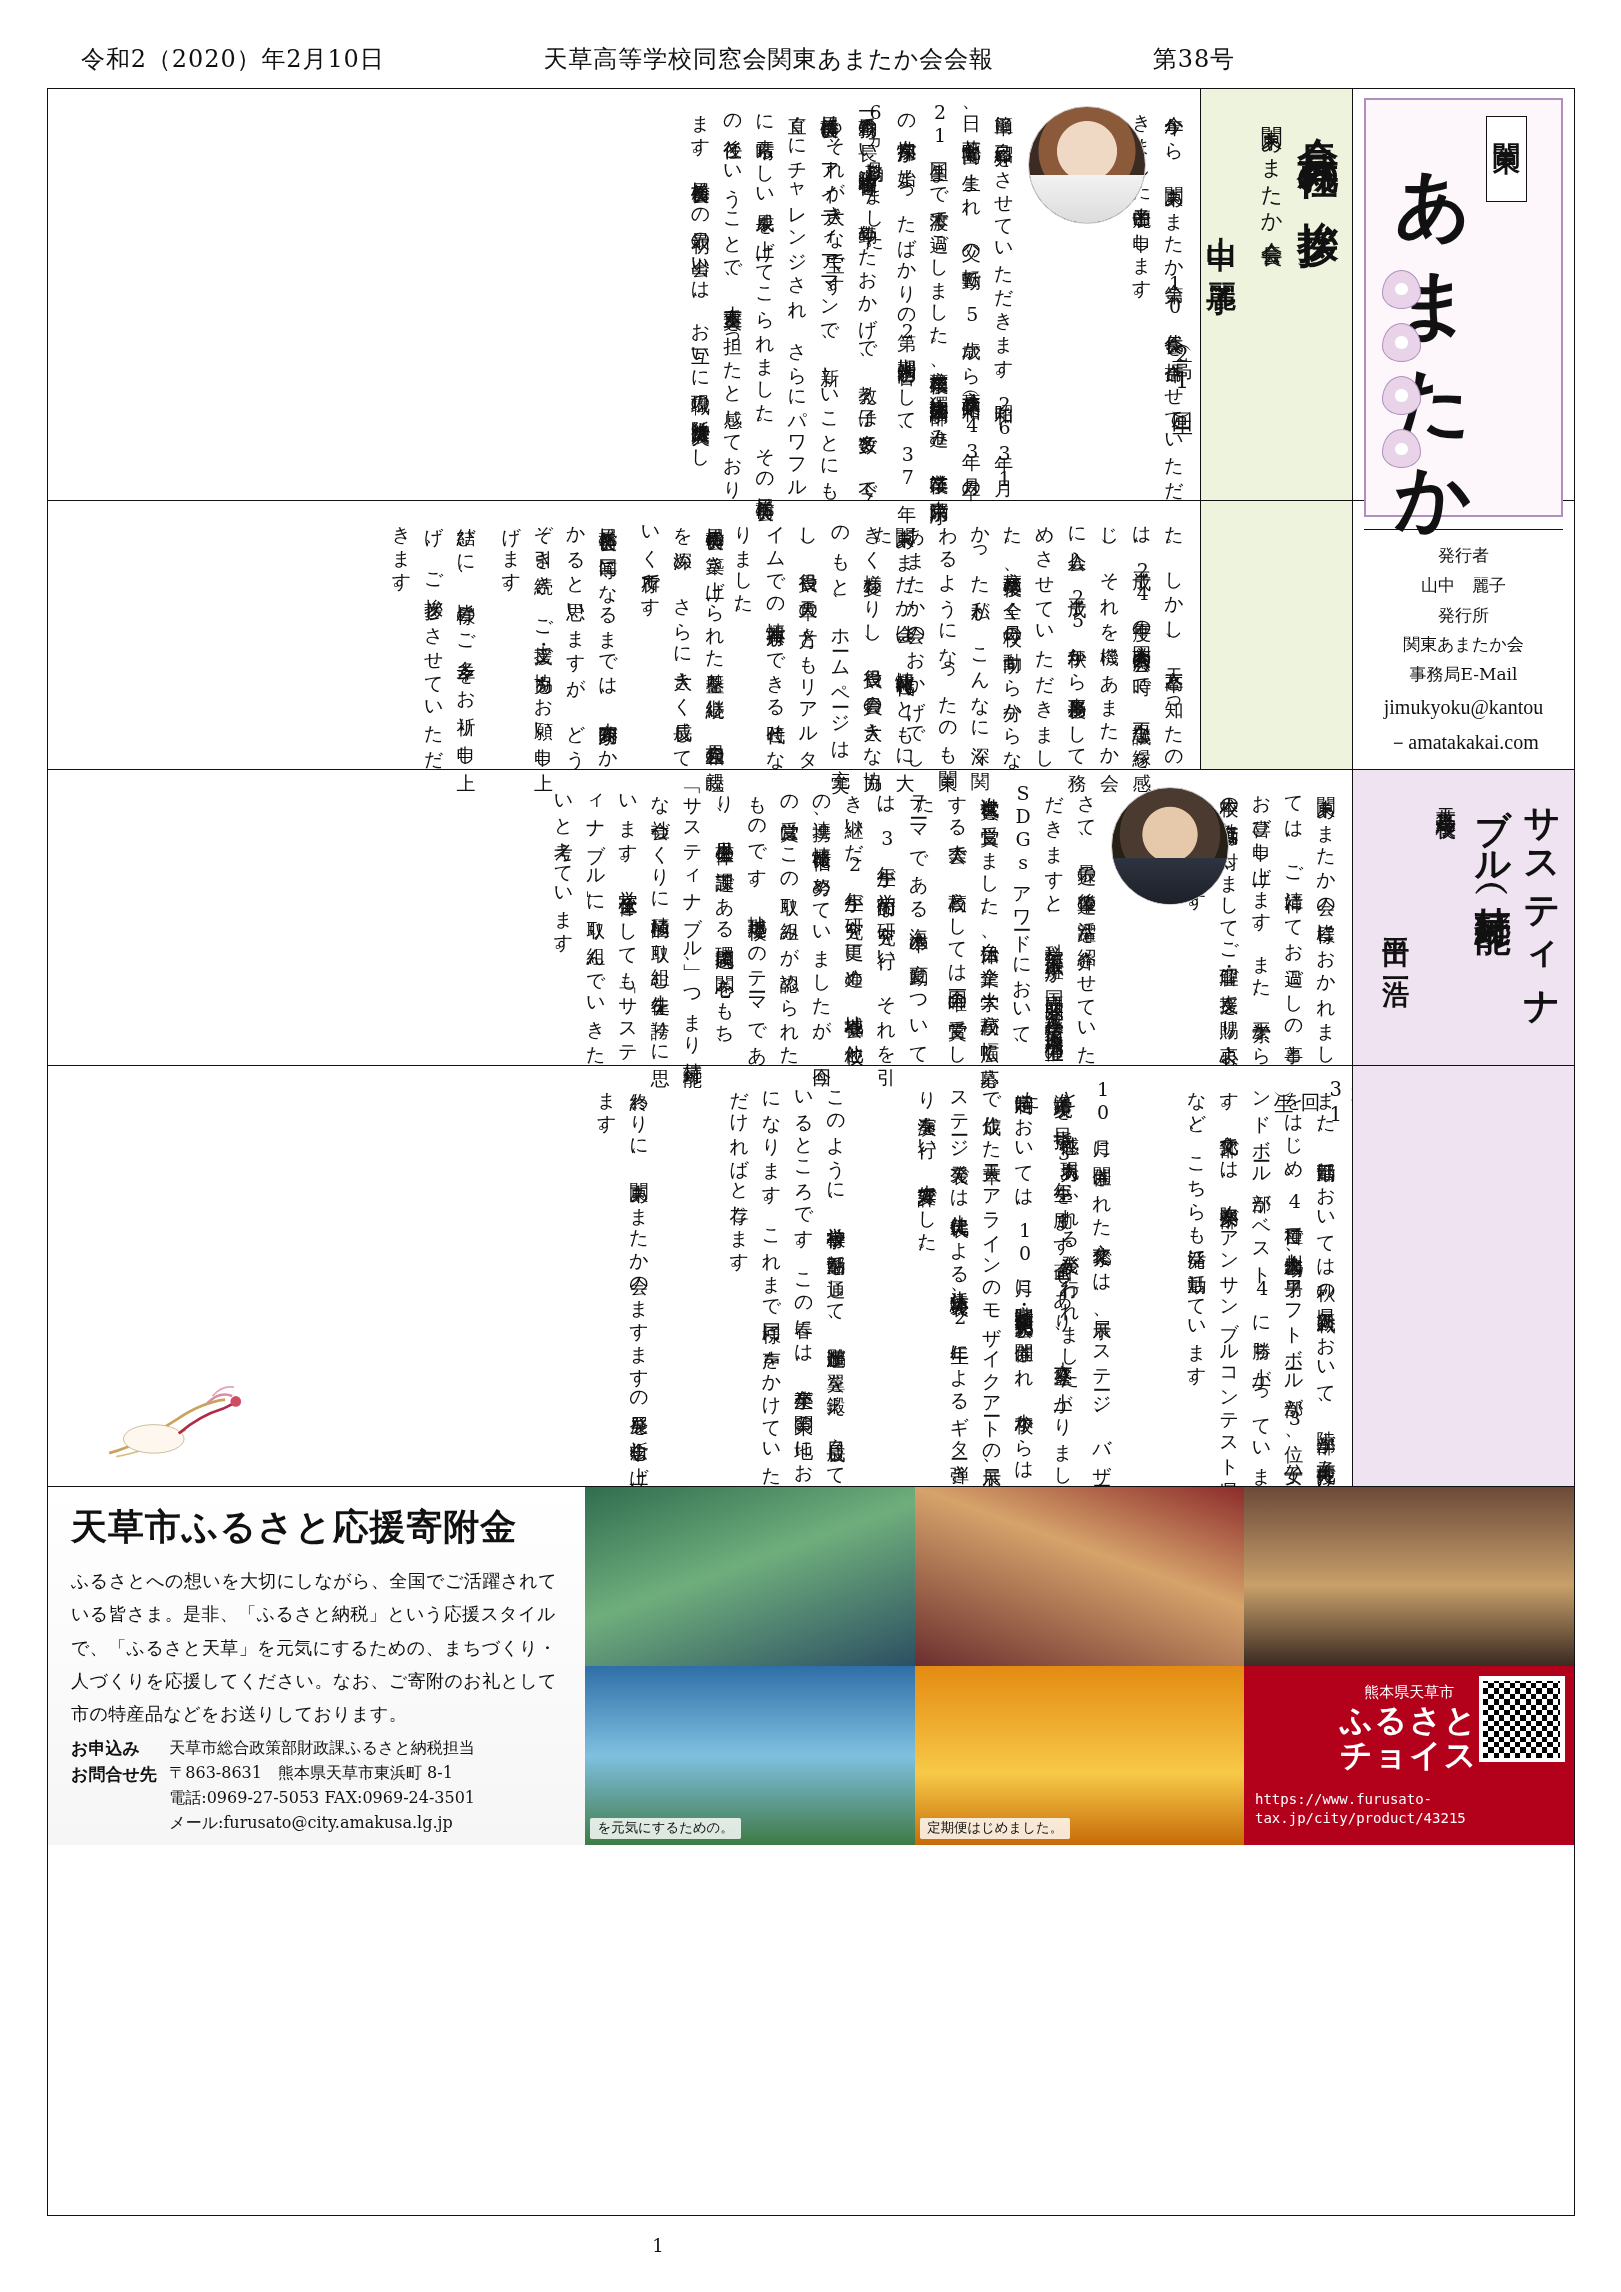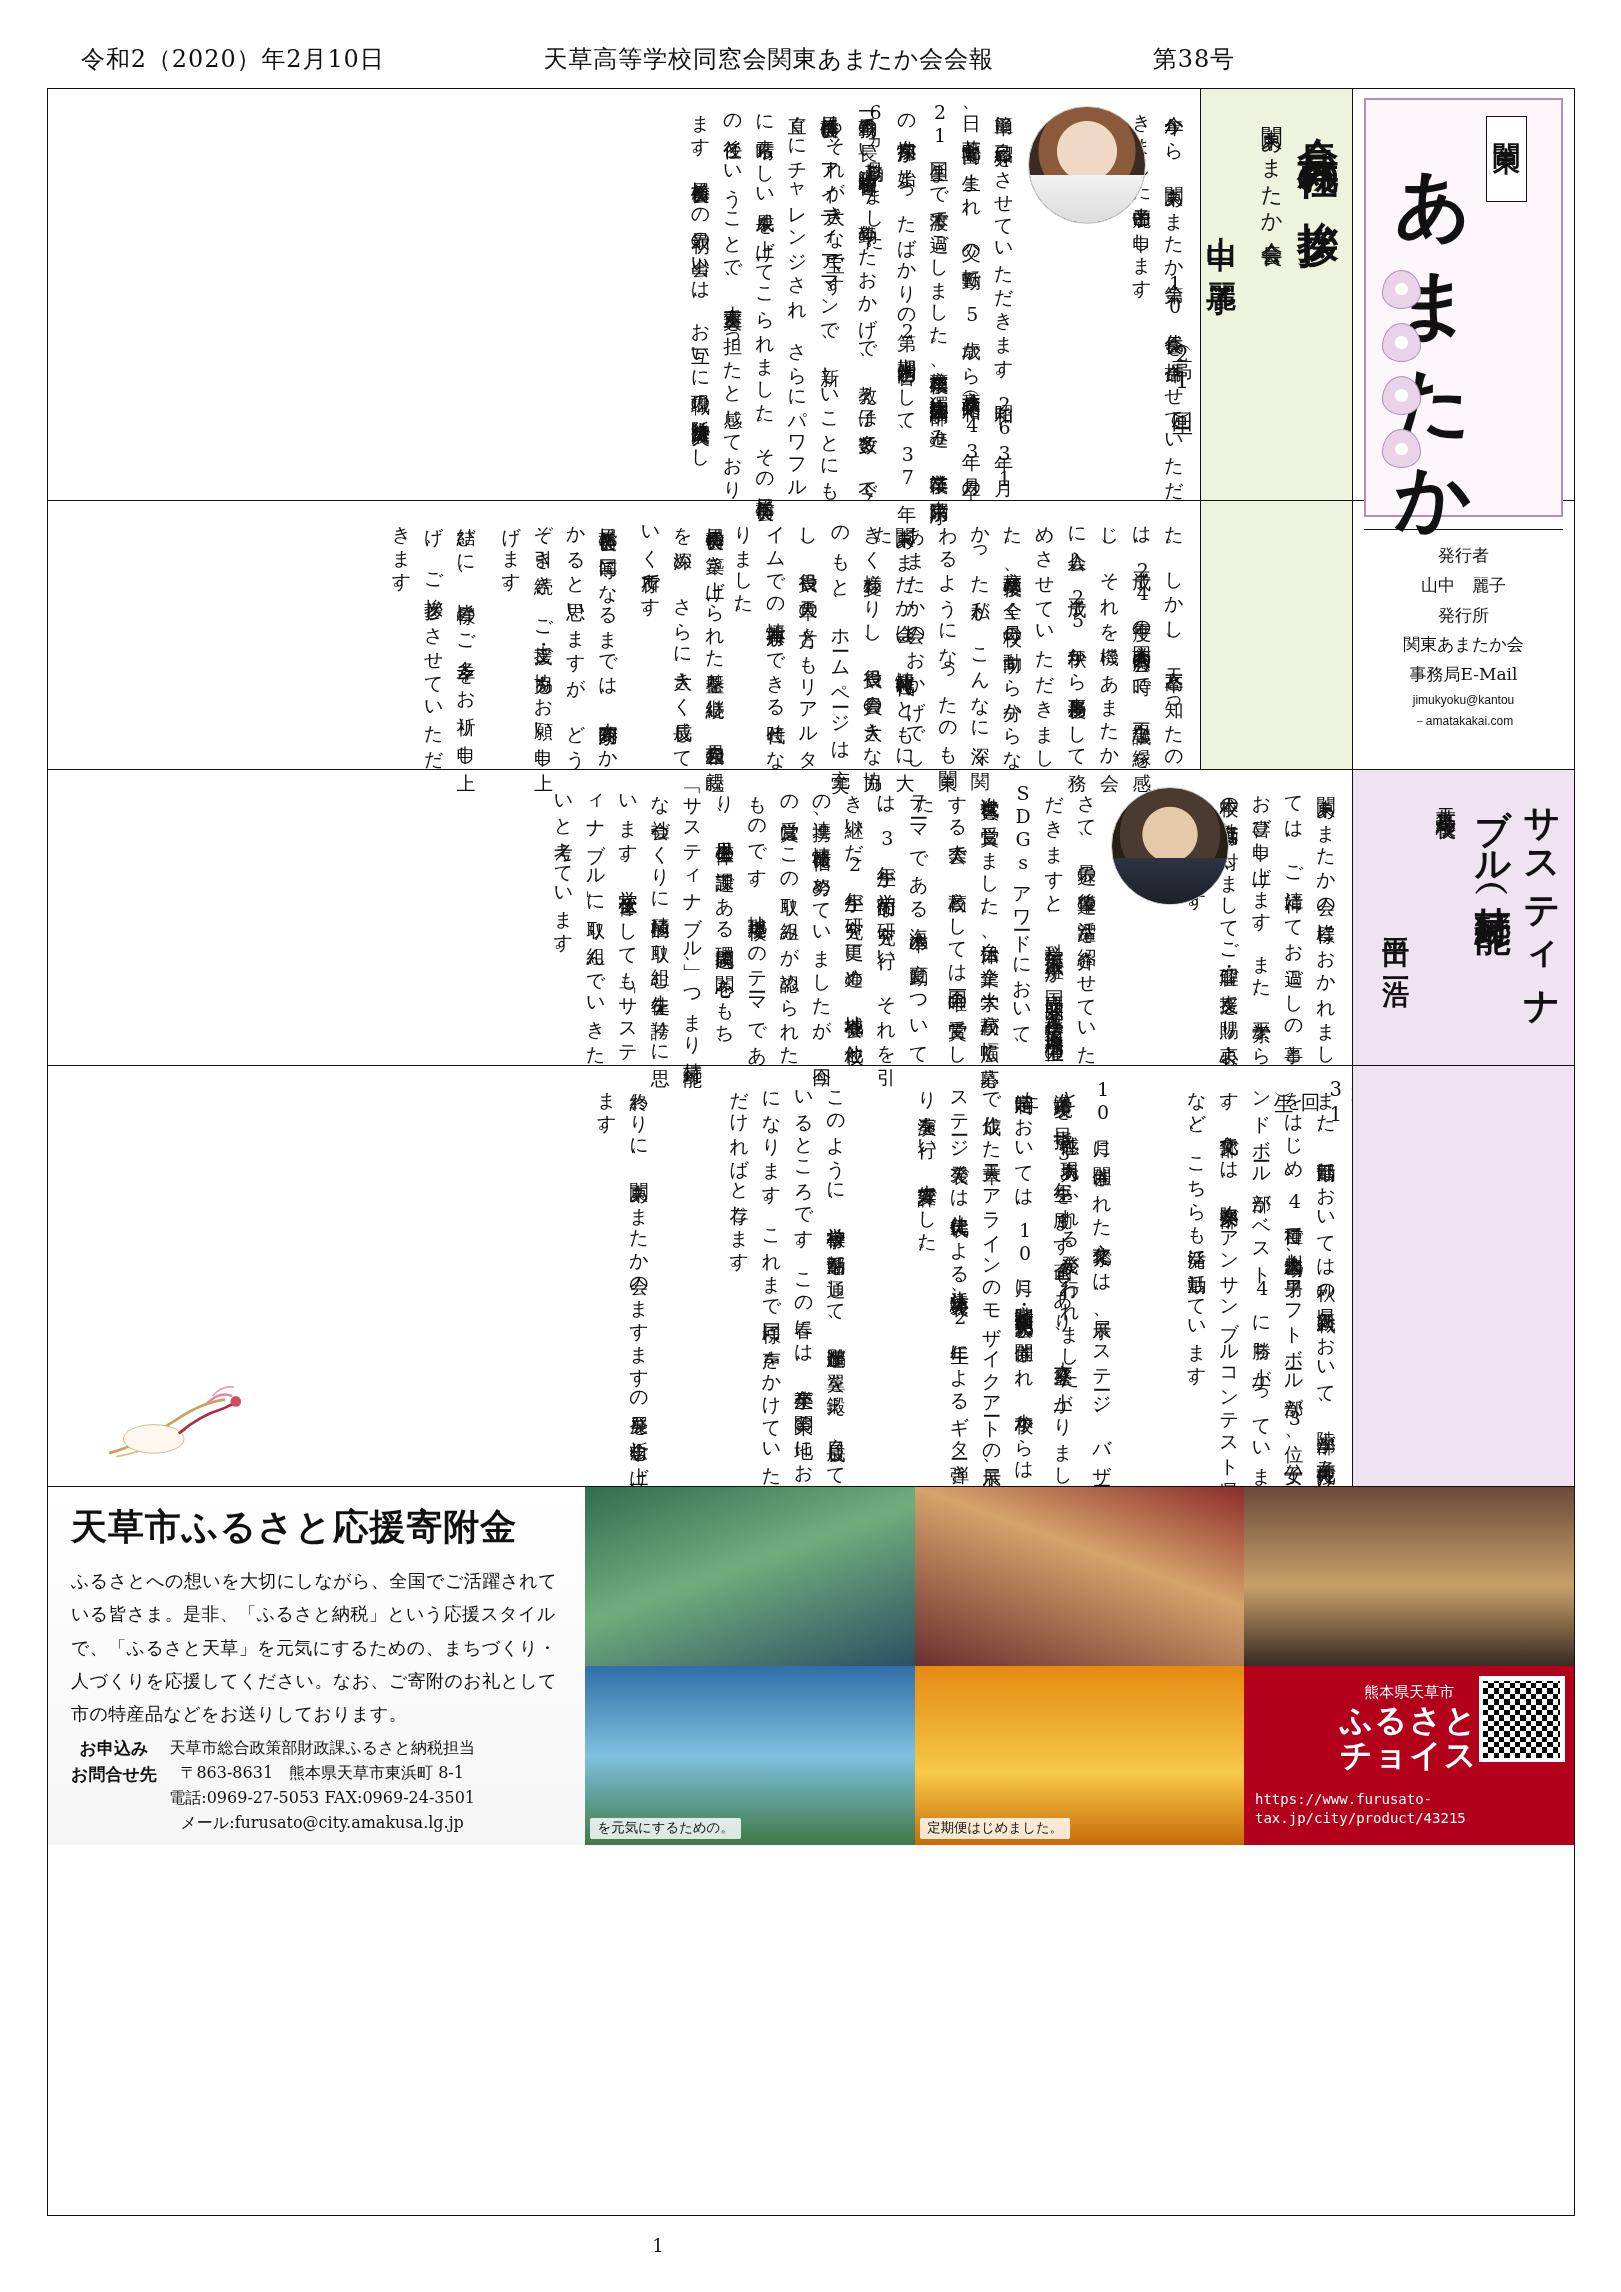--- a/index.html
+++ b/index.html
@@ -102,21 +102,21 @@
 
   .publisher {
     margin-top: 12.5px;
     font-size: 17px;
     text-align: center;
     line-height: 1.75;
     border-top: 0.9px solid #111;
     padding-top: 10.7px;
     width: 199px;
   }
-  .publisher .mono { font-family: Liberation Sans, sans-serif; font-size: 12px; }
+  .publisher .mono { font-family: Liberation Serif, serif; font-size: 20px; }
 
   .greet-title {
     width: 152px;
     background: #eef3de;
     border-left: 1.8px solid #111;
     display:flex;
     flex-direction: row-reverse;
     justify-content:flex-start;
     padding: 16px 5.4px;
   }
@@ -234,21 +234,21 @@
   .ad-left {
     width: 537px;
     background: linear-gradient(180deg,#ffffff,#f6f6f6);
     padding: 16px 18px 9px 23px;
     position: relative;
   }
   .ad-title { font-size: 36px; font-weight: bold; letter-spacing: 0.9px; color:#111; }
   .ad-body { font-size: 18px; line-height: 1.85; margin-top: 12.5px; letter-spacing: 0.4px; }
   .ad-contact {
     position: absolute; left: 23px; bottom: 9px; right: 14.3px;
-    display:flex; gap: 12.5px; align-items: flex-start; text-align: center;
+    display:flex; gap: 12.5px; align-items: flex-start;
   }
   .ad-contact .lbl { font-size: 17px; font-weight: bold; line-height: 1.5; white-space:nowrap;}
   .ad-contact .val { font-size: 16px; line-height: 1.55; }
   .ad-right { flex: 1; display: grid; grid-template-columns: 1fr 1fr 1fr; grid-template-rows: 1fr 1fr; }
   .ph { position: relative; overflow: hidden; }
   .ph span.cap {
     position:absolute; left:5.4px; bottom:5.4px;
     background: rgba(255,255,255,.82);
     font-size: 13.4px; padding: 1.8px 7.2px; border-radius: 1.8px; color:#111;
   }

